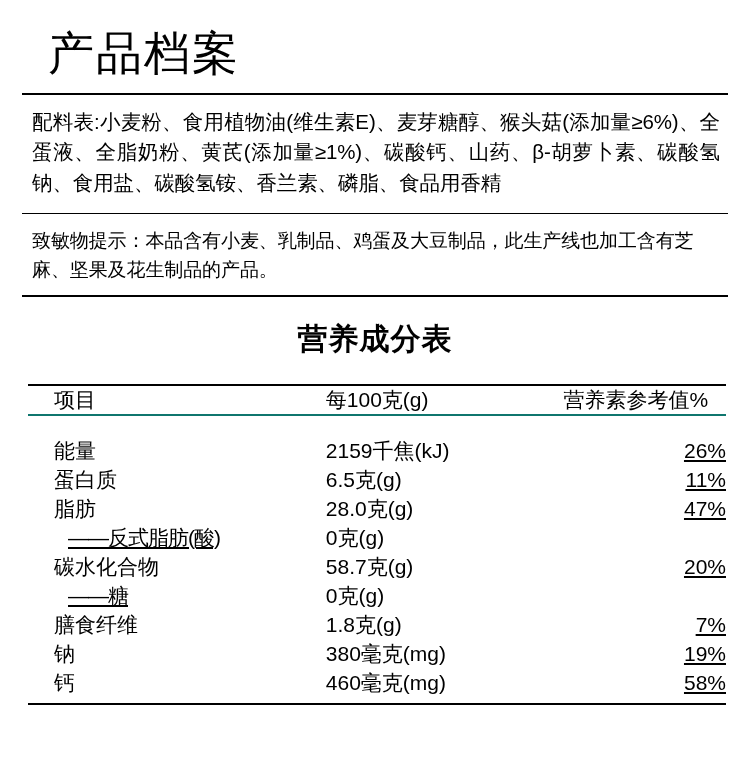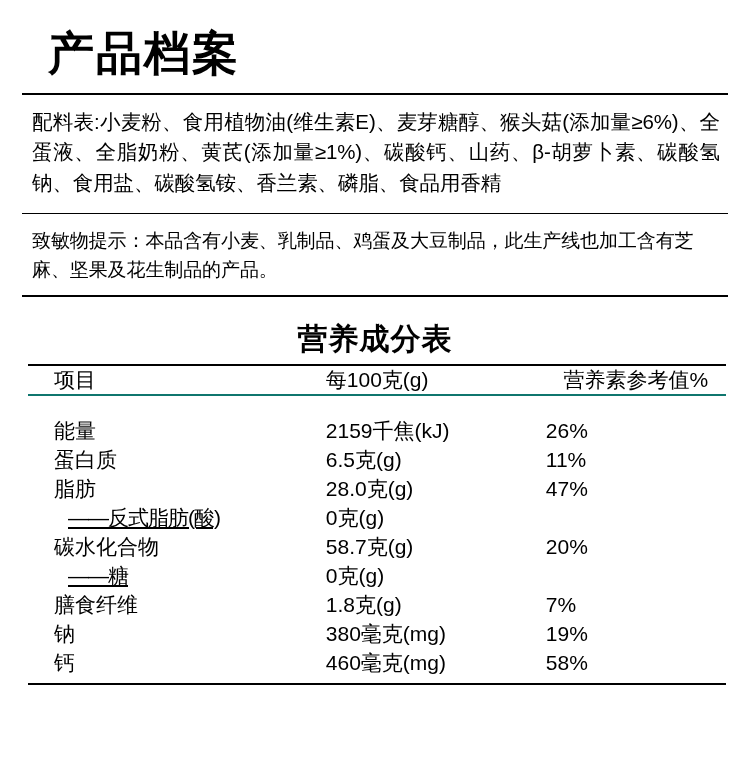--- a/index.html
+++ b/index.html
@@ -21,39 +21,39 @@
     width: 750px;
     height: 762px;
     box-sizing: border-box;
     padding: 0;
     position: relative;
   }
 
   
   .main-title {
     font-size: 46px;
-    font-weight: bold;
+    font-weight: normal;
     letter-spacing: 2px;
     margin: 28px 0 0 48px;
     line-height: 1.1;
   }
 
   
   .section-title {
     text-align: center;
     font-size: 27px;
     font-weight: bold;
     margin-top: 20px;
     letter-spacing: 1px;
   }
 
   .section-title.nutrition {
     font-size: 30px;
     margin-top: 22px;
-    margin-bottom: 4px;
+    margin-bottom: 24px;
   }
 
   
   .ingredients-block {
     margin: 14px 22px 0 22px;
     border-top: 2px solid #000;
     border-bottom: 2px solid #000;
     padding: 12px 0 10px 0;
   }
 
@@ -109,21 +109,21 @@
   .nt-body td {
     font-size: 21px;
     height: 29px;
     line-height: 29px;
   }
 
   .nt-body tr:first-child td { padding-top: 20px; }
 
   .cell-item   { text-align: left;  padding-left: 26px !important; }
   .cell-amount { text-align: left;  padding-left: 6px !important; }
-  .cell-nrv    { text-align: left; }
+  .cell-nrv    { text-align: right; text-decoration: underline; }
 
   .sub-item { padding-left: 40px !important; }
   .dash { letter-spacing: -1px; text-decoration: underline; }
 
   .table-bottom-rule {
     border-top: 2px solid #000;
     margin: 6px 24px 0 28px;
   }
 </style>
 </head>

